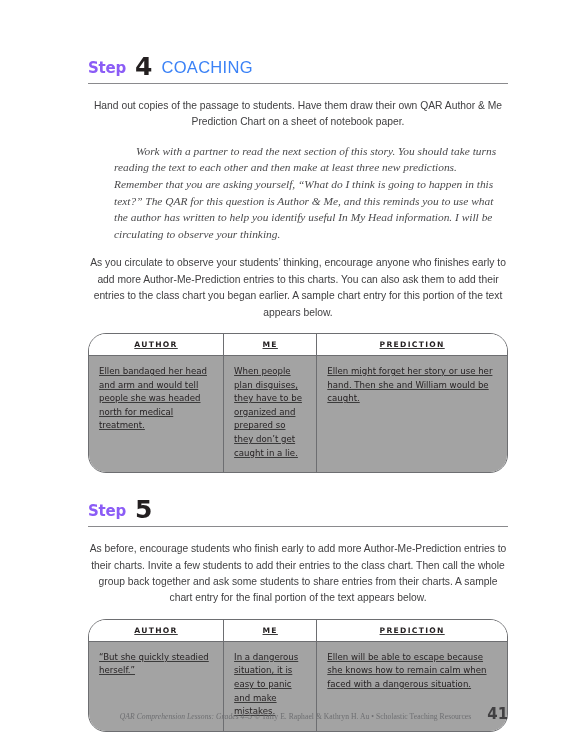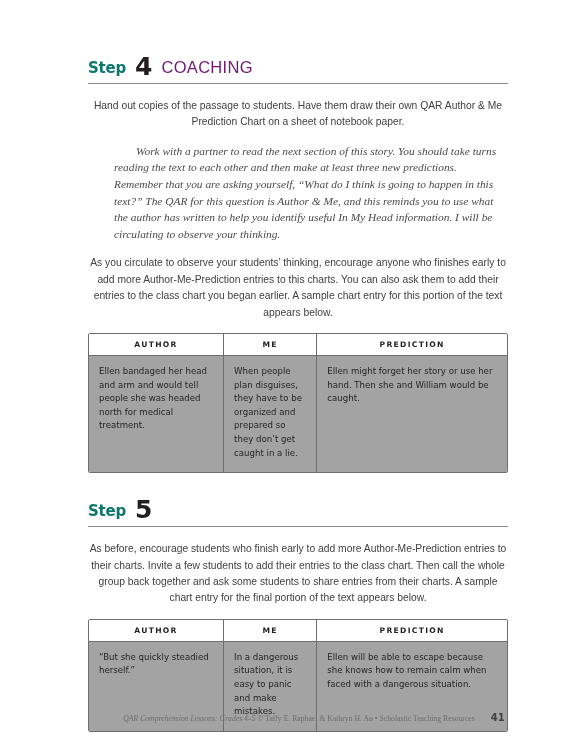--- a/index.html
+++ b/index.html
@@ -28,38 +28,38 @@
   .step-head {
     display: flex;
     align-items: baseline;
     margin: 0 0 6px 0;
   }
   .step-word {
     font-family: "DejaVu Sans", sans-serif;
     font-weight: bold;
     font-size: 15px;
     letter-spacing: -0.2px;
-    color: #0f766e;
+    color: #8b5cf6;
   }
   .step-num {
     font-family: "DejaVu Sans", sans-serif;
     font-weight: bold;
     font-size: 25px;
     color: #231f20;
     margin: 0 9px 0 9px;
     line-height: 1;
     position: relative;
     top: 2px;
   }
   .step-title {
     font-family: "Liberation Sans", sans-serif;
     font-weight: normal;
     font-size: 16.5px;
     letter-spacing: 0.3px;
-    color: #701a75;
+    color: #3b82f6;
     text-align: center;
   }
   .step-rule {
     border: 0;
     border-top: 1px solid #8a8a8d;
     margin: 0 0 14px 0;
     height: 0;
   }
 
   
@@ -81,22 +81,23 @@
     text-indent: 22px;
   }
 
   
   .chart {
     width: 100%;
     margin: 2px 0 0 0;
   }
   .chart-outer {
     border: 1.1px solid #6d6e71;
-    border-radius: 2px;
+    border-radius: 18px;
     overflow: hidden;
+    text-decoration: underline;
   }
   .chart-table {
     width: 100%;
     border-collapse: collapse;
     table-layout: fixed;
   }
   .chart-table th {
     font-family: "DejaVu Sans", sans-serif;
     font-size: 7.6px;
     font-weight: bold;
@@ -142,21 +143,21 @@
     font-style: italic;
     color: #6d6e71;
     letter-spacing: 0.05px;
     margin-left: 40px;
   }
   .footer-text .roman { font-style: normal; }
   .footer-page {
     font-family: "DejaVu Sans", sans-serif;
     font-style: normal;
     font-weight: bold;
-    font-size: 10px;
+    font-size: 15px;
     color: #414042;
     margin-left: 16px;
   }
 
   .spacer-lg { height: 22px; }
 </style>
 </head>
 <body>
 
 <div class="page">

